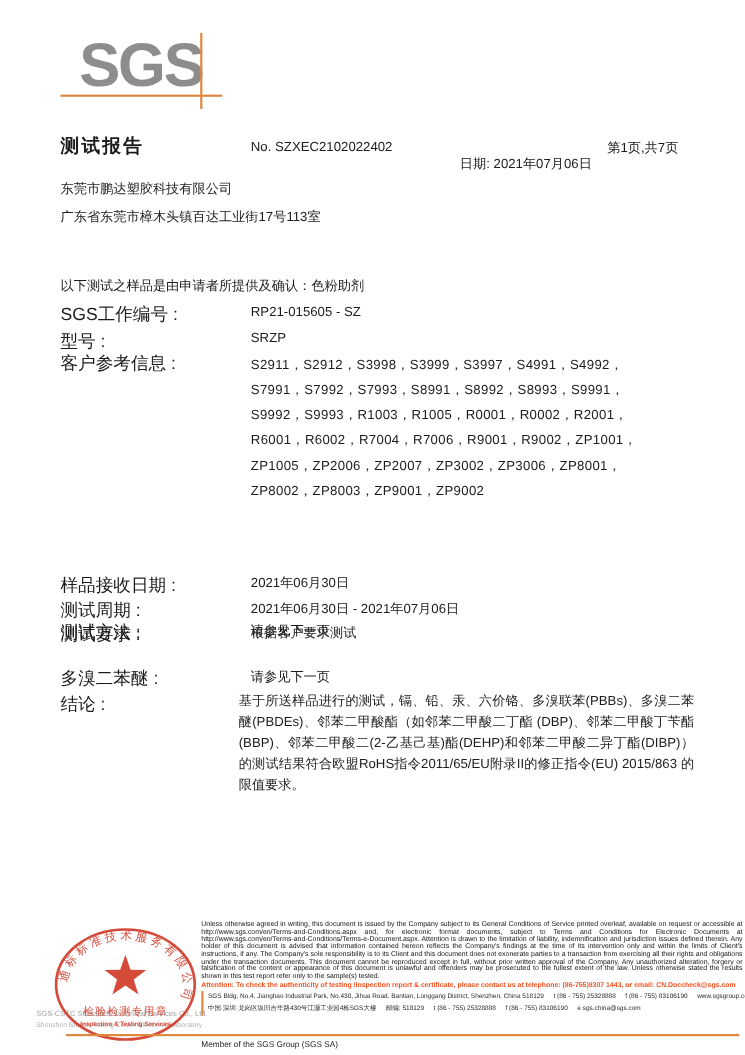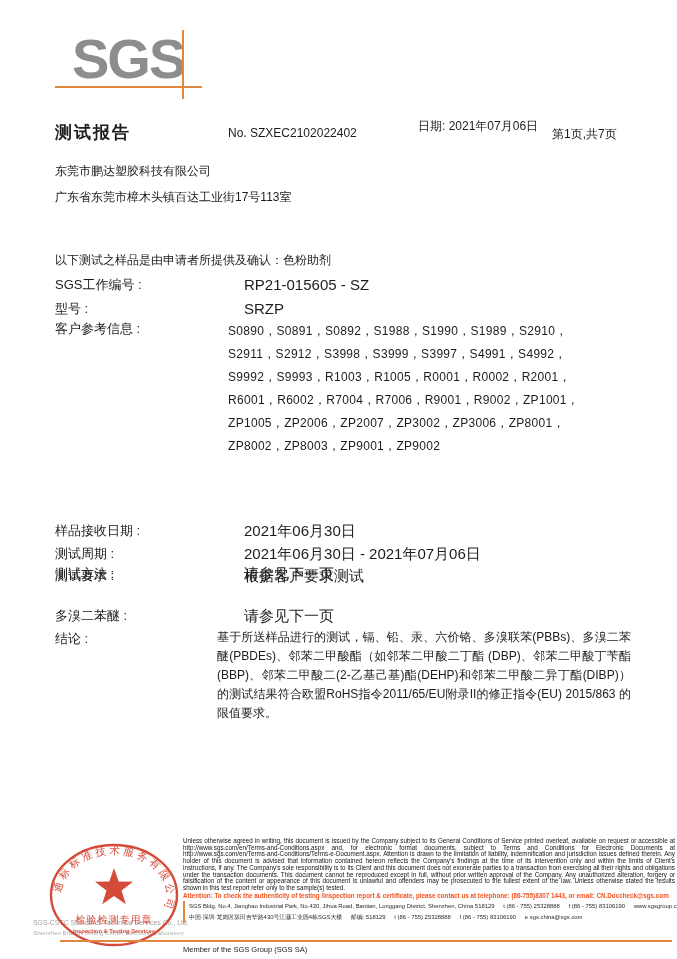--- a/index.html
+++ b/index.html
@@ -19,30 +19,30 @@
 
   
   .logo-text{left:72px;top:34px;font-size:56px;line-height:50px;font-weight:700;
     color:var(--logo-gray);letter-spacing:-2px;}
   .logo-hline{left:55px;top:86px;width:147px;height:2px;background:var(--accent);}
   .logo-vline{left:182px;top:30px;width:2px;height:69px;background:var(--accent);}
 
   
   .report-title{left:55px;top:121px;font-size:17px;font-weight:700;letter-spacing:2px;}
   .report-no{left:228px;top:126px;font-size:12px;}
-  .report-date{left:418px;top:118px;font-size:12px;}
+  .report-date{left:418px;top:141px;font-size:12px;}
   .page-info{left:552px;top:126px;font-size:12px;}
 
   .applicant-name{left:55px;top:163px;font-size:12px;}
   .applicant-address{left:55px;top:189px;font-size:12px;}
 
   .intro{left:55px;top:252px;font-size:12px;}
 
-  .flabel{left:55px;font-size:13px;}
-  .fvalue{left:228px;font-size:15px;margin-left:16px;}
+  .flabel{left:55px;font-size:16px;}
+  .fvalue{left:228px;font-size:12px;}
   .codes{left:228px;top:320px;font-size:12px;line-height:23px;letter-spacing:.3px;}
 
   .y-job{top:276px}.y-model{top:300px}.y-ref{top:320px}
   .y-recv{top:522px}.y-period{top:545px}.y-req{top:567px}
   .y-method{top:565px}.y-result{top:607px}.y-concl{top:630px}
 
   .conclusion-text{left:217px;top:628px;width:414px;font-size:12px;line-height:19px;
     text-align:justify;}
 
   
@@ -78,22 +78,22 @@
 <div class="abs intro">以下测试之样品是由申请者所提供及确认：色粉助剂</div>
 
 <div class="abs flabel y-job">SGS工作编号 :</div>
 <div class="abs fvalue y-job">RP21-015605 - SZ</div>
 
 <div class="abs flabel y-model">型号 :</div>
 <div class="abs fvalue y-model">SRZP</div>
 
 <div class="abs flabel y-ref">客户参考信息 :</div>
 <div class="abs codes">
-  <div>S0890，S0891，S0892，S1988，S1990，S1989，S2910，</div>
   <div>S2911，S2912，S3998，S3999，S3997，S4991，S4992，</div>
+  <div>S7991，S7992，S7993，S8991，S8992，S8993，S9991，</div>
   <div>S9992，S9993，R1003，R1005，R0001，R0002，R2001，</div>
   <div>R6001，R6002，R7004，R7006，R9001，R9002，ZP1001，</div>
   <div>ZP1005，ZP2006，ZP2007，ZP3002，ZP3006，ZP8001，</div>
   <div>ZP8002，ZP8003，ZP9001，ZP9002</div>
 </div>
 
 <div class="abs flabel y-recv">样品接收日期 :</div>
 <div class="abs fvalue y-recv">2021年06月30日</div>
 
 <div class="abs flabel y-period">测试周期 :</div>

